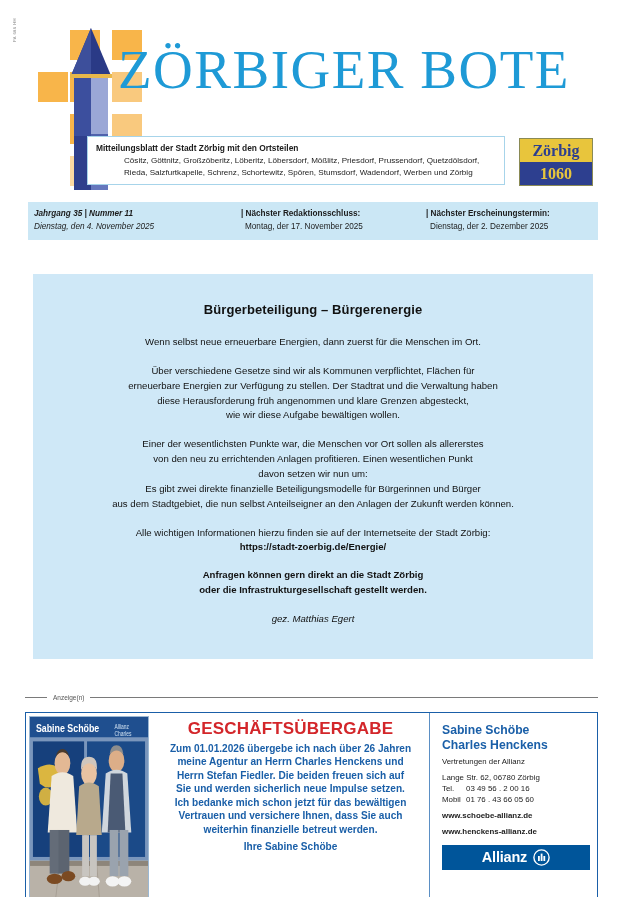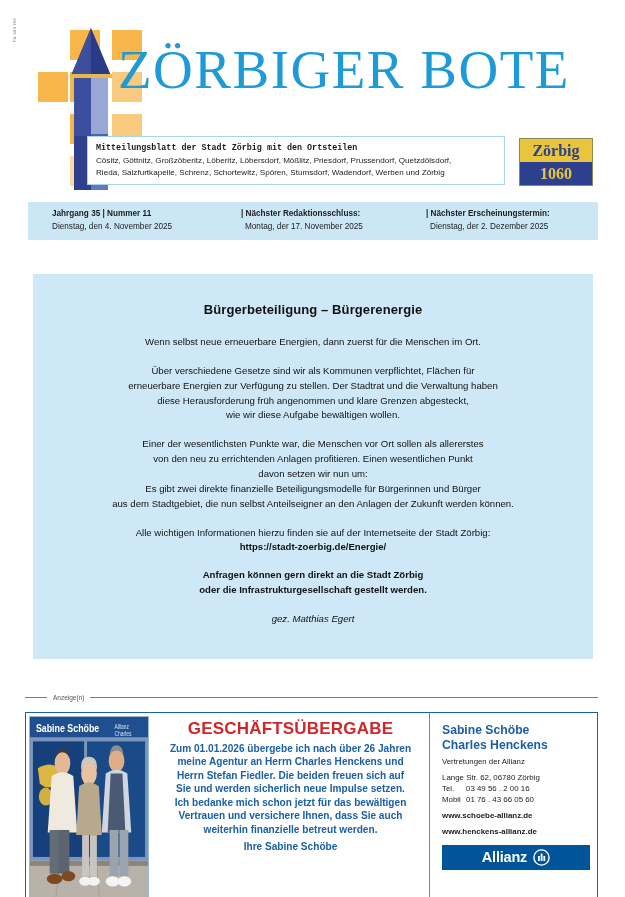--- a/index.html
+++ b/index.html
@@ -69,26 +69,26 @@
     border: 1px solid #a7d4ea;
     background: #ffffff;
     padding: 5px 8px 6px 8px;
   }
   .subtitle-head {
     font-size: 8.4px;
     font-weight: bold;
     color: #1b1b1b;
     line-height: 1.45;
     margin-bottom: 1px;
-    font-family: Liberation Mono, monospace;
   }
   .subtitle-villages {
     font-size: 8.1px;
     color: #1b1b1b;
     line-height: 1.42;
+    margin-left: 28px;
   }
 
   
   .badge {
     position: absolute;
     left: 519px;
     top: 138px;
     width: 74px;
     height: 48px;
     border: 1px solid #8a8a55;
@@ -132,21 +132,21 @@
     background: #cbe7f5;
     display: flex;
     align-items: center;
   }
   .infobar-col {
     font-size: 8.2px;
     color: #1b1b1b;
     line-height: 1.55;
     padding-left: 8px;
   }
-  .infobar-col.c1 { width: 205px; padding-left: 24px; }
+  .infobar-col.c1 { width: 205px; padding-left: 6px; font-style: italic; }
   .infobar-col.c2 { width: 185px; }
   .infobar-col.c3 { width: 180px; }
   .infobar-col .lbl { font-weight: bold; }
   .infobar-col .sub { display: block; padding-left: 4px; }
   .infobar-col.c1 .sub { padding-left: 0; }
 
   
   .article-box {
     position: absolute;
     left: 33px;

